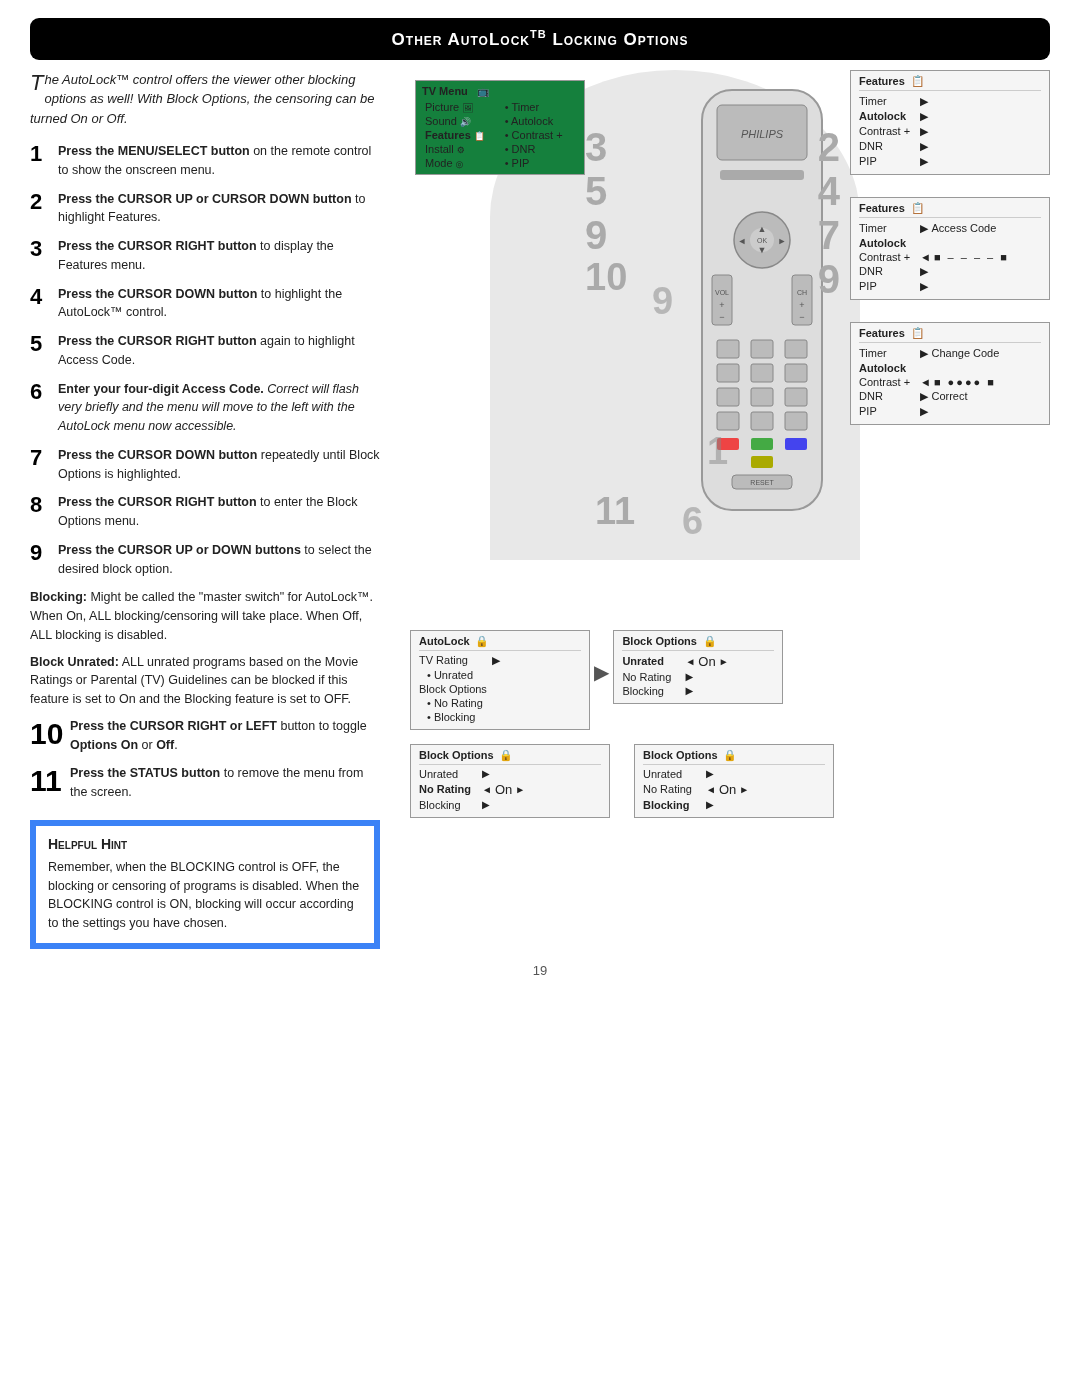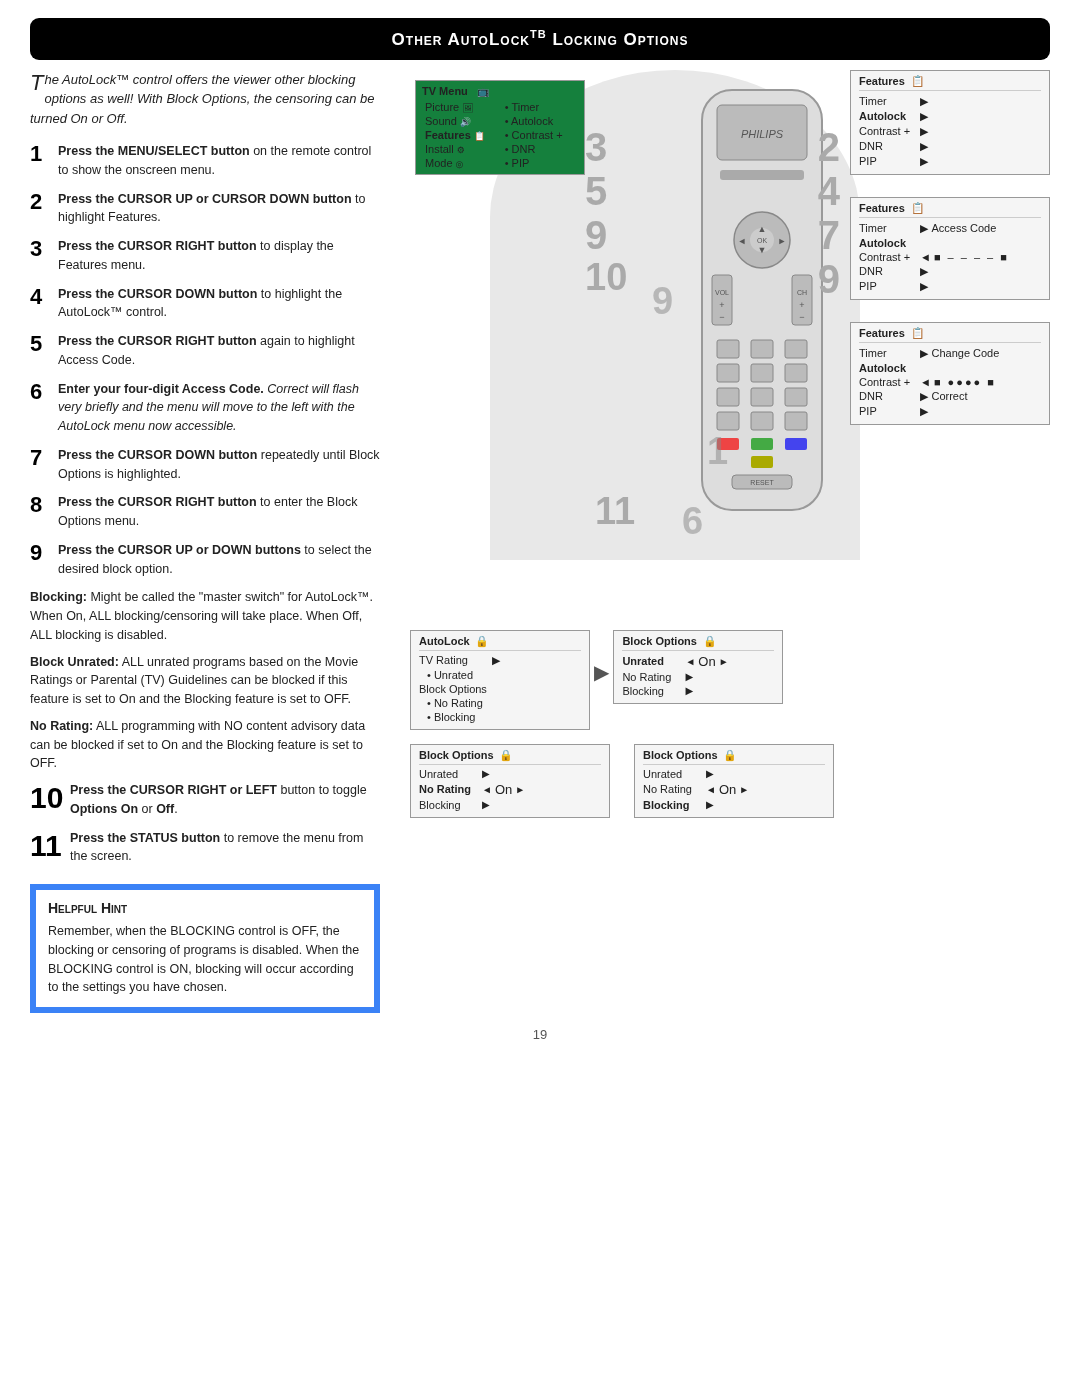--- a/index.html
+++ b/index.html
@@ -368,21 +368,20 @@
         <li class="step-item">
           <span class="step-number">9</span>
           <span class="step-text"><b>Press the CURSOR UP or DOWN buttons</b> to select the desired block option.</span>
         </li>
 
       </ul>
 
       <div class="block-desc">
         <p><b>Blocking:</b> Might be called the "master switch" for AutoLock™. When On, ALL blocking/censoring will take place. When Off, ALL blocking is disabled.</p>
         <p><b>Block Unrated:</b> ALL unrated programs based on the Movie Ratings or Parental (TV) Guidelines can be blocked if this feature is set to On and the Blocking feature is set to OFF.</p>
-        <p><b>No Rating:</b> ALL programming with NO content advisory data can be blocked if set to On and the Blocking feature is set to OFF.</p>
       </div>
 
       <div class="step-large">
         <span class="step-number" style="font-size:30px;min-width:40px;">10</span>
         <span class="step-text"><b>Press the CURSOR RIGHT or LEFT</b> button to toggle <b>Options On</b> or <b>Off</b>.</span>
       </div>
 
       <div class="step-large">
         <span class="step-number" style="font-size:30px;min-width:40px;">11</span>
         <span class="step-text"><b>Press the STATUS button</b> to remove the menu from the screen.</span>

